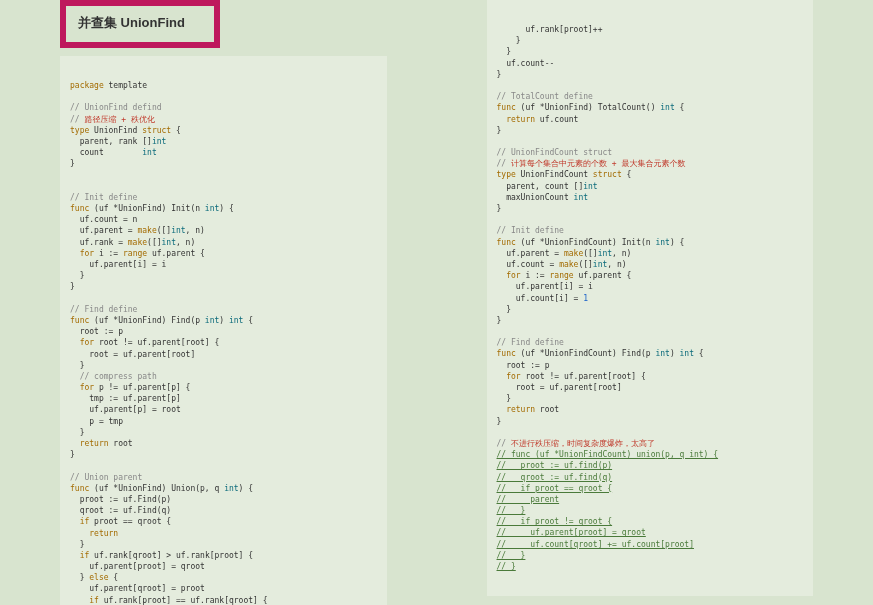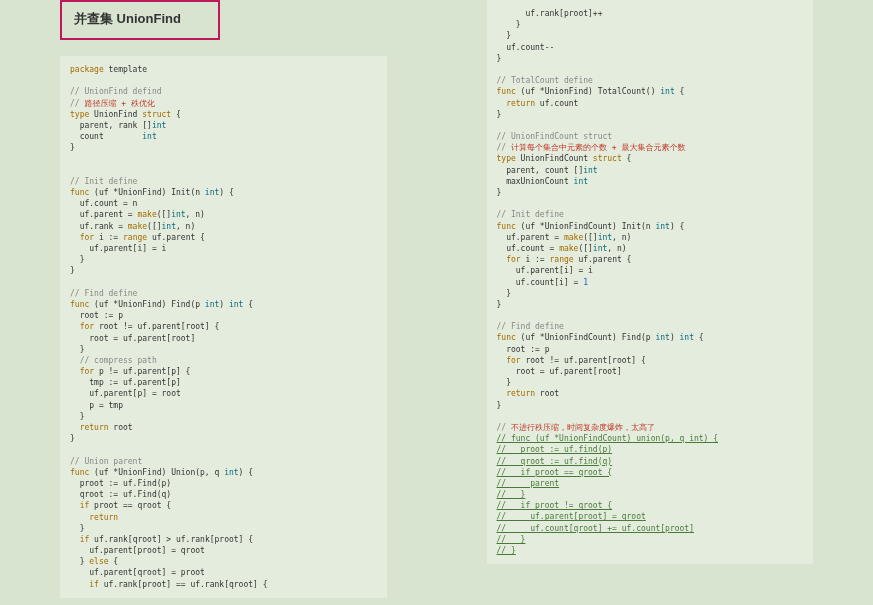--- a/index.html
+++ b/index.html
@@ -14,36 +14,36 @@
     flex-direction: row;
     gap: 100px;
     padding: 0 60px 30px 60px;
     box-sizing: border-box;
   }
   .col {
     width: 340px;
     font-size: 8px;
   }
   .title-box {
-    border: 2px solid #be185d;
+    border: 6px solid #be185d;
     padding: 8px 0 10px 12px;
-    margin-bottom: 16px;
+    margin-bottom: 8px;
     display: inline-block;
     width: 160px;
     box-sizing: border-box;
   }
   .title {
     font-size: 13px;
     font-weight: 600;
     color: #333;
   }
   pre.code {
     background: #e4ecdd;
     color: #333;
-    padding: 8px 10px;
+    padding: 24px 10px;
     margin: 0;
     white-space: pre;
     font-family: "Consolas", "Menlo", monospace;
     font-size: 8px;
     line-height: 1.4;
     overflow: hidden;
   }
   .c-comment { color: #888; }
   .c-keyword { color: #a36b00; text-align: center; }
   .c-type    { color: #0a6a7a; }

